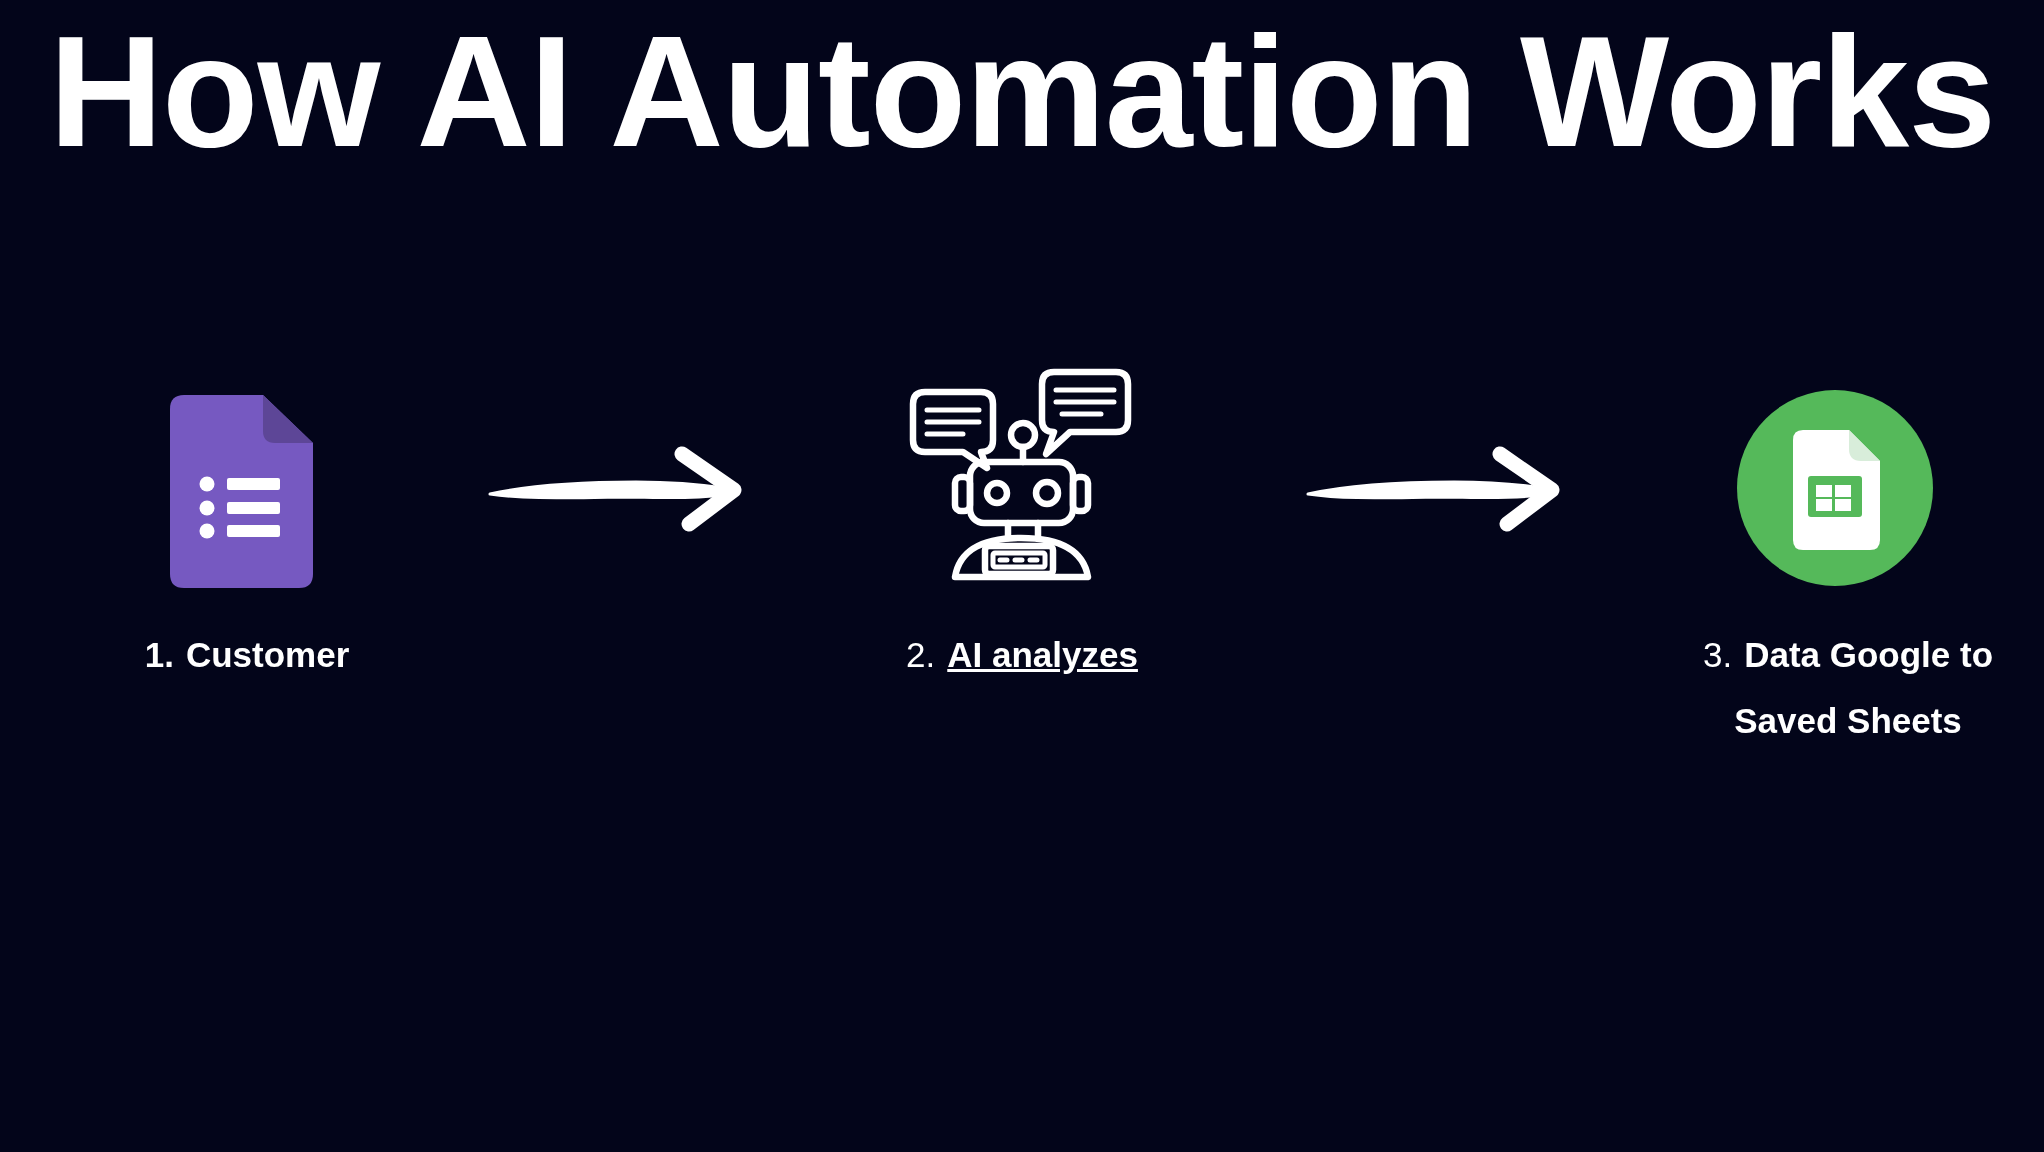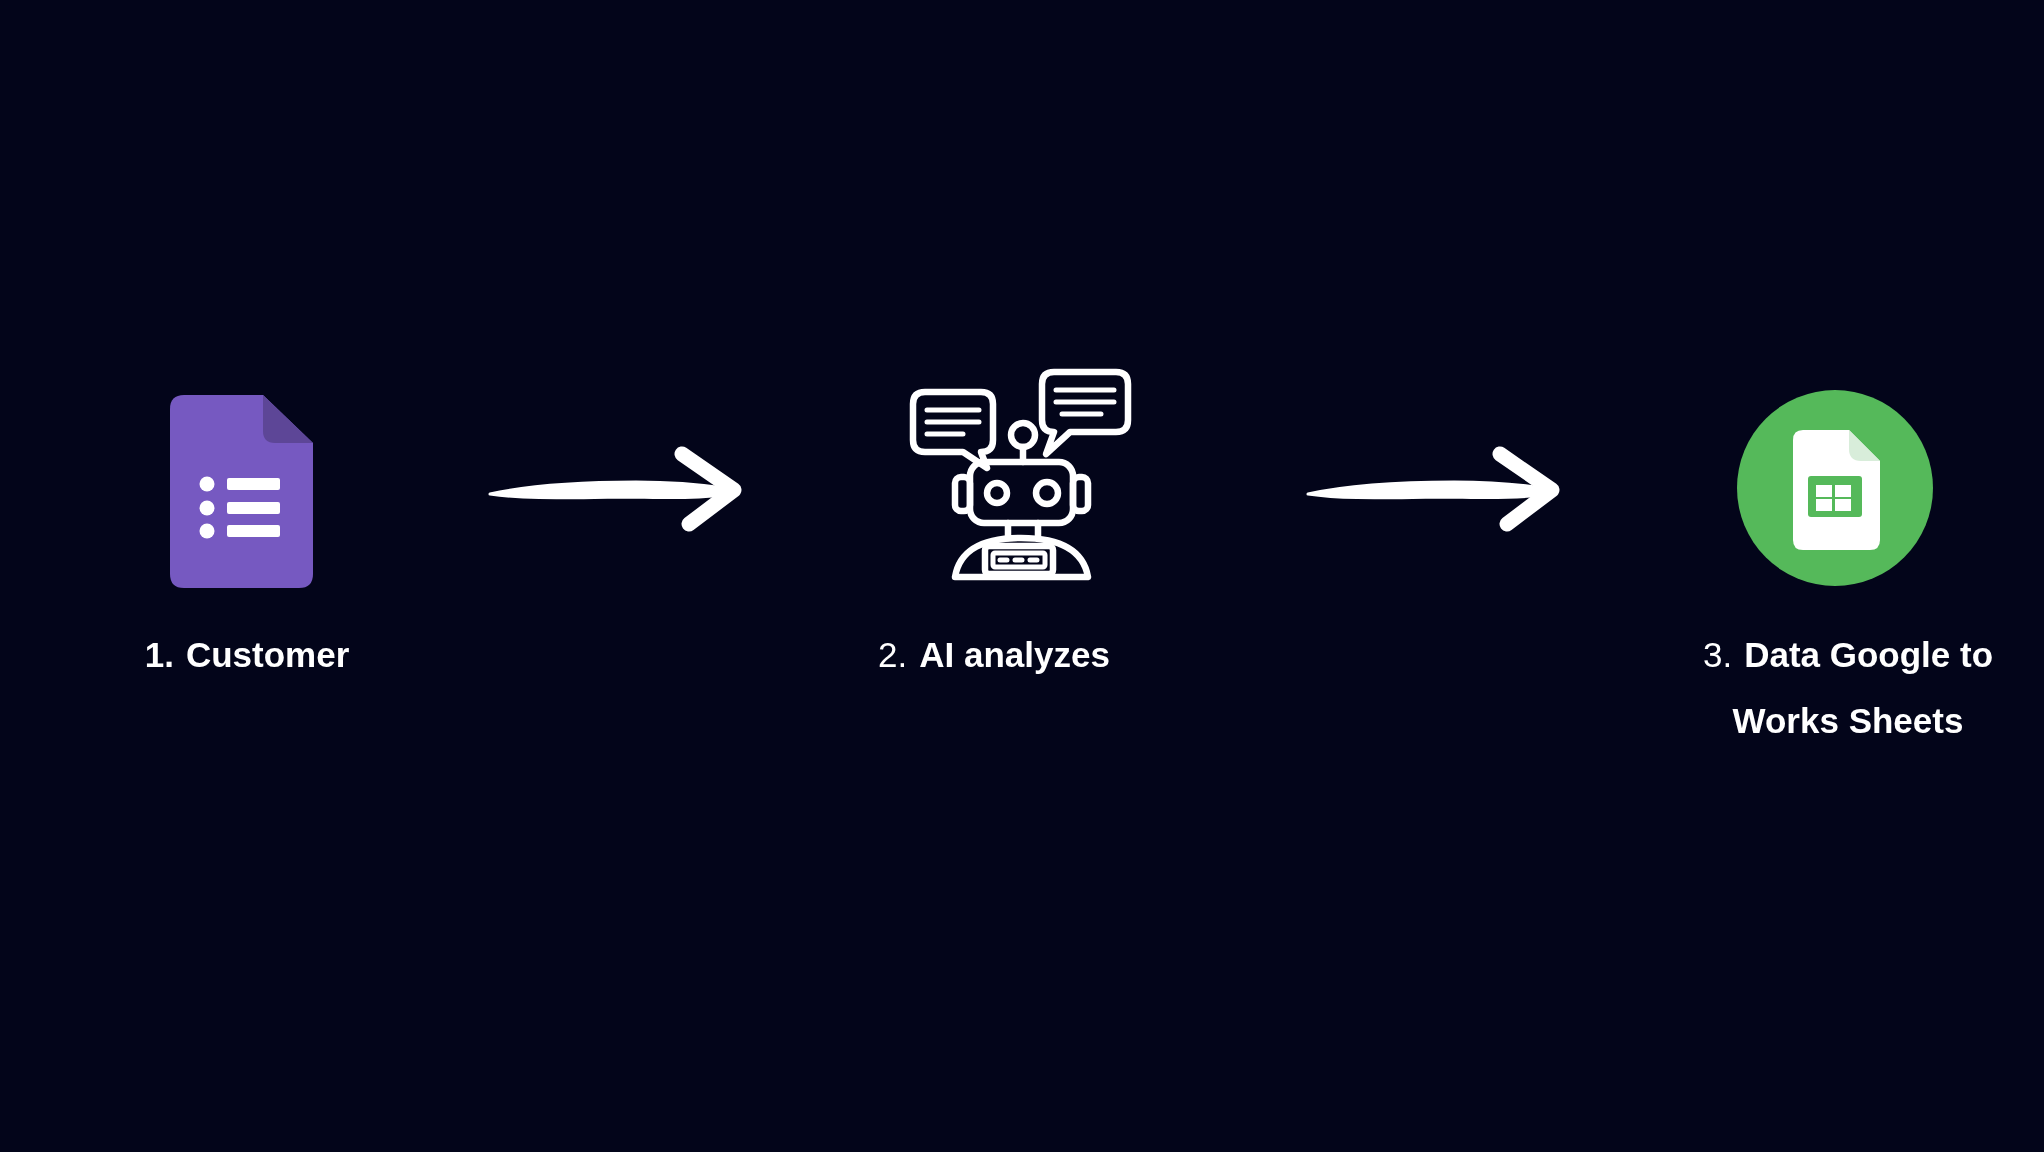--- a/index.html
+++ b/index.html
@@ -29,31 +29,32 @@
   .arrow-2{left:1304px;top:444px;}
   .step-label{
     position:absolute;top:622px;width:420px;
     text-align:center;font-size:35px;line-height:66px;font-weight:700;
     color:var(--text);
   }
   .step-label .num{display:inline-block;margin-right:12px;}
   .num-regular{font-weight:400;}
   .num-bold{font-weight:700;}
   .label-1{left:37px;}
-  .label-2{left:784px;}
+  .label-2{left:812px;text-decoration:underline;}
   .label-3{left:1638px;}
   .outline{fill:none;stroke:var(--icon-stroke);stroke-width:6.5;
            stroke-linecap:round;stroke-linejoin:round;}
   .thin{stroke-width:5;}
 </style>
 </head>
 <body>
 
 <div class="canvas">
 
+  <h1 class="title">How AI Automation Works</h1>
 
   <svg class="icon-abs forms-icon" width="143" height="193" viewBox="0 0 143 193">
     <path d="M 14,0 H 93 L 143,48 V 179 Q 143,193 129,193 H 14 Q 0,193 0,179 V 14 Q 0,0 14,0 Z" fill="var(--forms-purple)"></path>
     <path d="M 93,0 V 36 Q 93,48 105,48 H 143 Z" fill="var(--forms-fold)"></path>
     <g fill="#ffffff">
       <circle cx="37" cy="89" r="7.5"></circle>
         <rect x="57" y="83" width="53" height="12" rx="2"></rect>
       <circle cx="37" cy="113" r="7.5"></circle>
         <rect x="57" y="107" width="53" height="12" rx="2"></rect>
       <circle cx="37" cy="136" r="7.5"></circle>
@@ -115,16 +116,16 @@
   <div class="step-label label-1">
     <span class="num num-bold">1.</span><span>Customer</span><br>
   </div>
 
   <div class="step-label label-2">
     <span class="num num-regular">2.</span><span>AI analyzes</span><br>
   </div>
 
   <div class="step-label label-3">
     <span class="num num-regular">3.</span><span>Data Google to</span><br>
-    <span>Works Sheets</span>
+    <span>Saved Sheets</span>
   </div>
 
 </div>
 
 </body></html>

